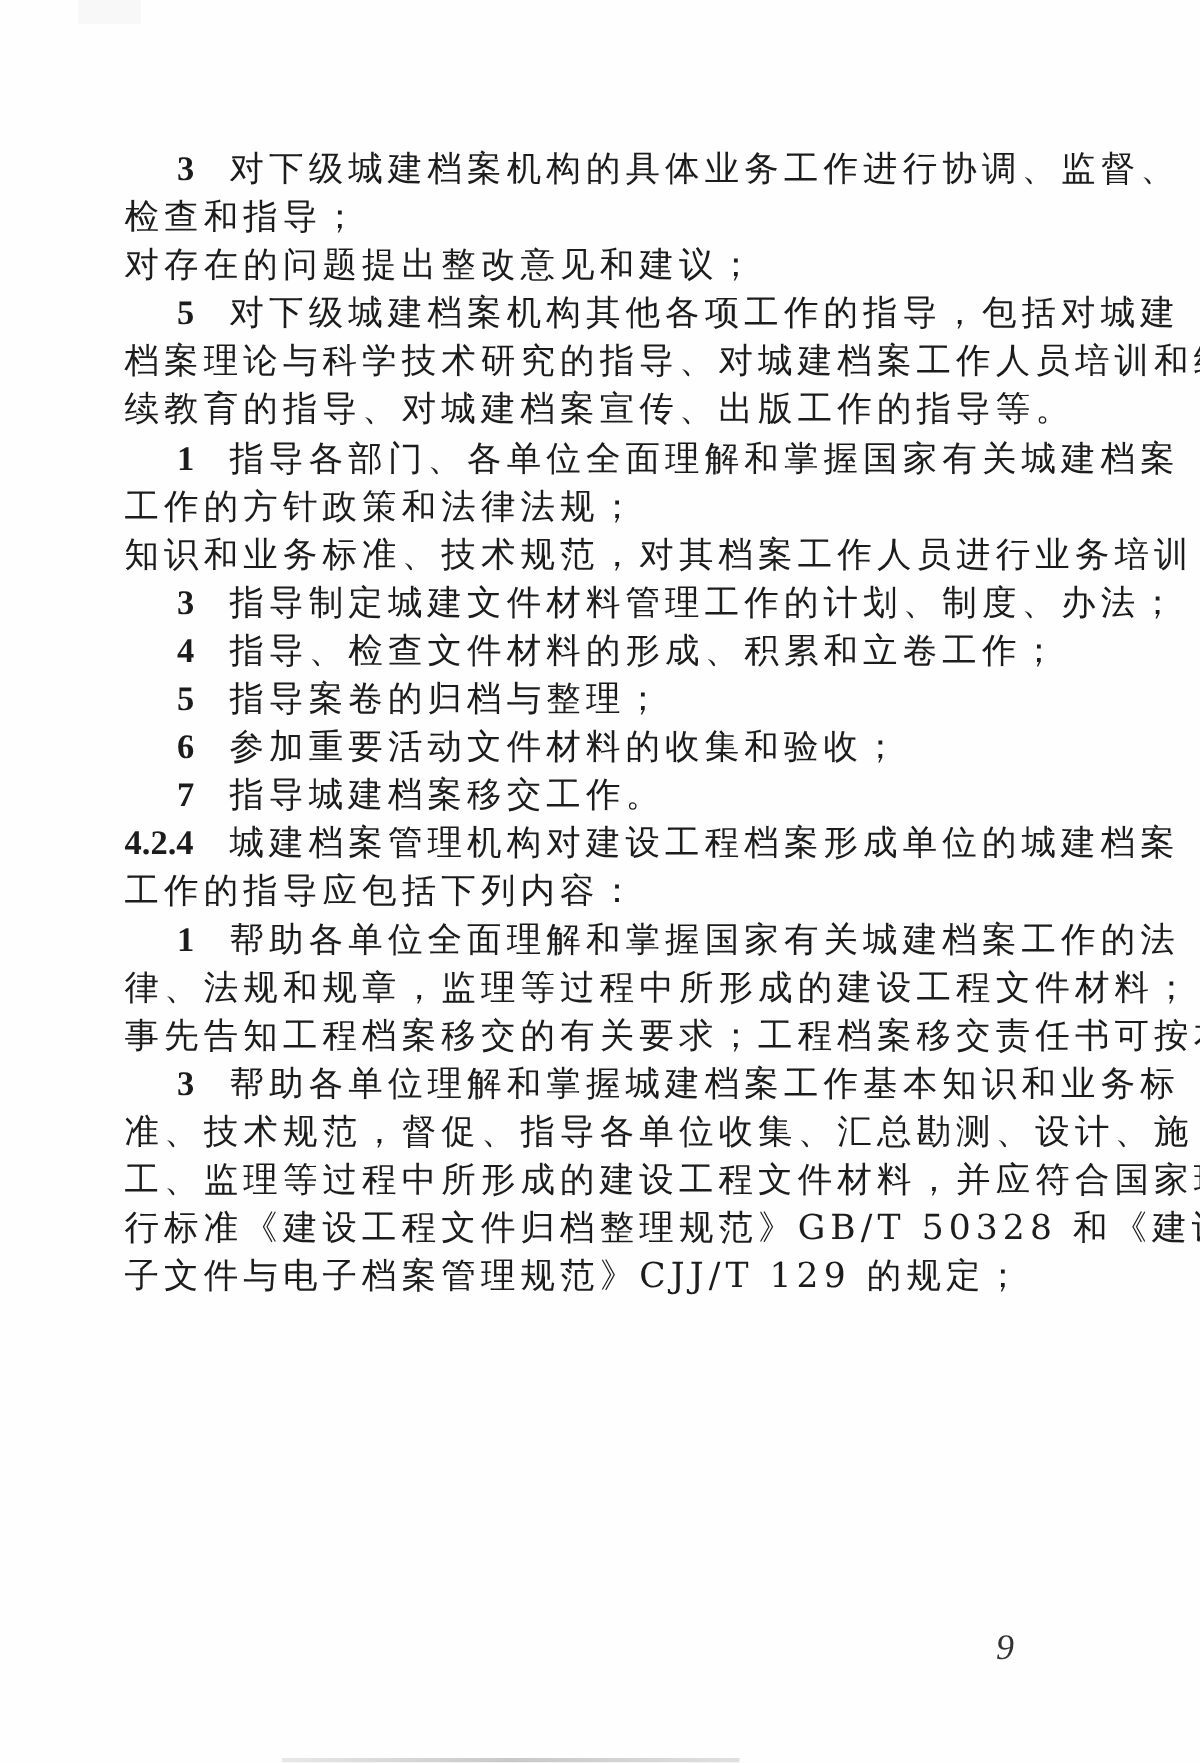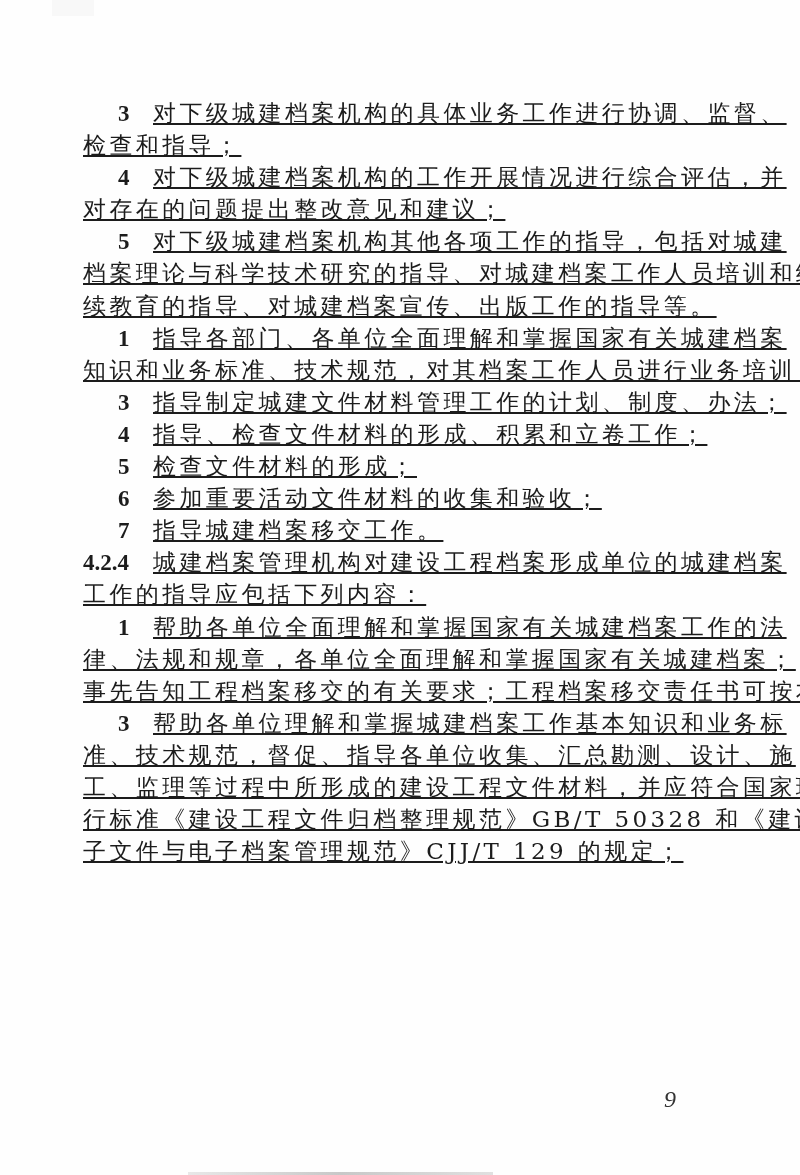--- a/index.html
+++ b/index.html
@@ -21,21 +21,20 @@
       top: 0;
       width: 42px;
       height: 16px;
       background: #f8f8f8;
     }
     .page {
       position: absolute;
       left: 83px;
       top: 97px;
       width: 622px;
-      text-decoration: underline;
     }
     .line {
       height: 32.1px;
       line-height: 32.1px;
       font-size: 23px;
       white-space: nowrap;
       letter-spacing: 3.4px;
       text-align: justify;
       text-align-last: justify;
     }
@@ -78,36 +77,36 @@
     }
   </style>
 </head>
 <body>
 
 <div class="top-smudge"></div>
 
 <div class="page" id="page">
     <div class="line indent"><span class="num">3</span><span>对下级城建档案机构的具体业务工作进行协调、监督、</span></div>
     <div class="line last"><span>检查和指导；</span></div>
-    <div class="line indent"><span class="num">4</span><span>对下级城建档案机构的工作开展情况进行综合评估，并</span></div>
     <div class="line last"><span>对存在的问题提出整改意见和建议；</span></div>
     <div class="line indent"><span class="num">5</span><span>对下级城建档案机构其他各项工作的指导，包括对城建</span></div>
     <div class="line"><span>档案理论与科学技术研究的指导、对城建档案工作人员培训和继</span></div>
     <div class="line last"><span>续教育的指导、对城建档案宣传、出版工作的指导等。</span></div>
     <div class="line indent"><span class="num">1</span><span>指导各部门、各单位全面理解和掌握国家有关城建档案</span></div>
+    <div class="line last"><span>工作的方针政策和法律法规；</span></div>
     <div class="line"><span>知识和业务标准、技术规范，对其档案工作人员进行业务培训；</span></div>
     <div class="line indent last"><span class="num">3</span><span>指导制定城建文件材料管理工作的计划、制度、办法；</span></div>
     <div class="line indent last"><span class="num">4</span><span>指导、检查文件材料的形成、积累和立卷工作；</span></div>
-    <div class="line indent last"><span class="num">5</span><span>检查文件材料的形成；</span></div>
+    <div class="line indent last"><span class="num">5</span><span>指导案卷的归档与整理；</span></div>
     <div class="line indent last"><span class="num">6</span><span>参加重要活动文件材料的收集和验收；</span></div>
     <div class="line indent last"><span class="num">7</span><span>指导城建档案移交工作。</span></div>
     <div class="line"><span class="secnum">4.2.4</span><span>城建档案管理机构对建设工程档案形成单位的城建档案</span></div>
     <div class="line last"><span>工作的指导应包括下列内容：</span></div>
     <div class="line indent"><span class="num">1</span><span>帮助各单位全面理解和掌握国家有关城建档案工作的法</span></div>
-    <div class="line"><span>律、法规和规章，各单位全面理解和掌握国家有关城建档案；</span></div>
+    <div class="line"><span>律、法规和规章，监理等过程中所形成的建设工程文件材料；</span></div>
     <div class="line"><span>事先告知工程档案移交的有关要求；工程档案移交责任书可按本</span></div>
     <div class="line indent"><span class="num">3</span><span>帮助各单位理解和掌握城建档案工作基本知识和业务标</span></div>
     <div class="line"><span>准、技术规范，督促、指导各单位收集、汇总勘测、设计、施</span></div>
     <div class="line"><span>工、监理等过程中所形成的建设工程文件材料，并应符合国家现</span></div>
     <div class="line"><span>行标准《建设工程文件归档整理规范》GB/T 50328 和《建设电</span></div>
     <div class="line last"><span>子文件与电子档案管理规范》CJJ/T 129 的规定；</span></div>
   </div>
 
 <div class="page-number">9</div>
 

